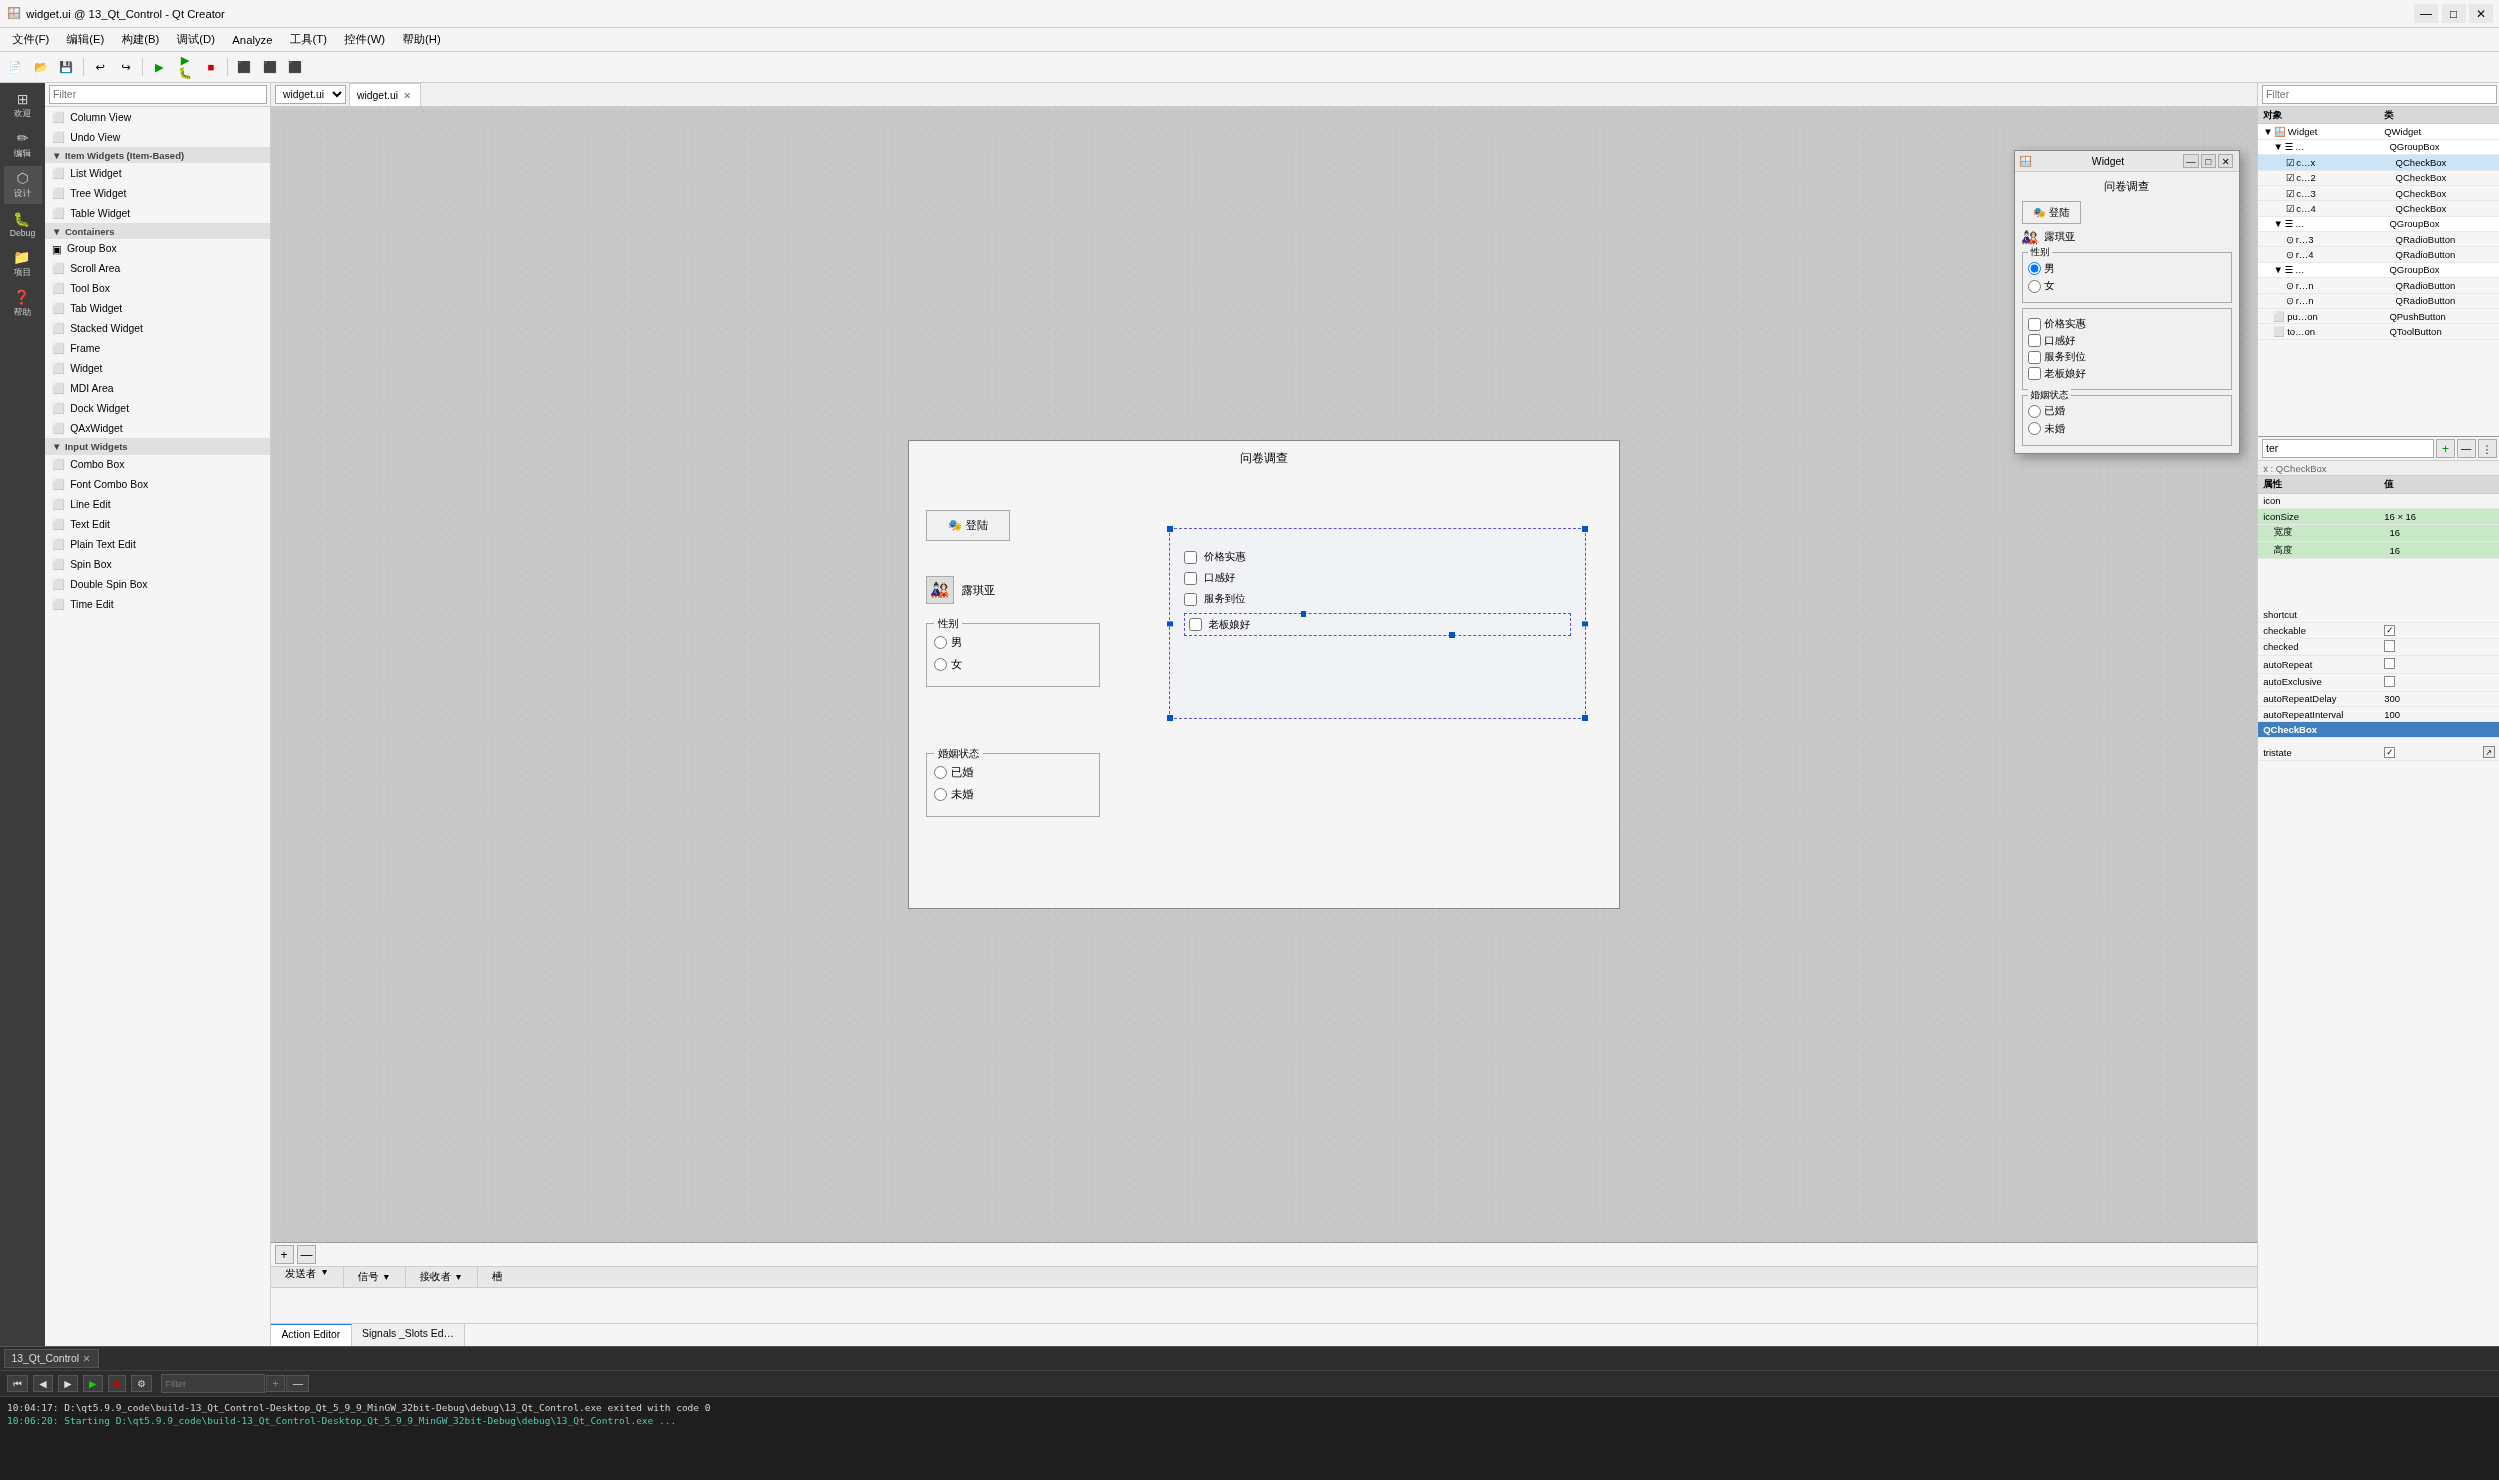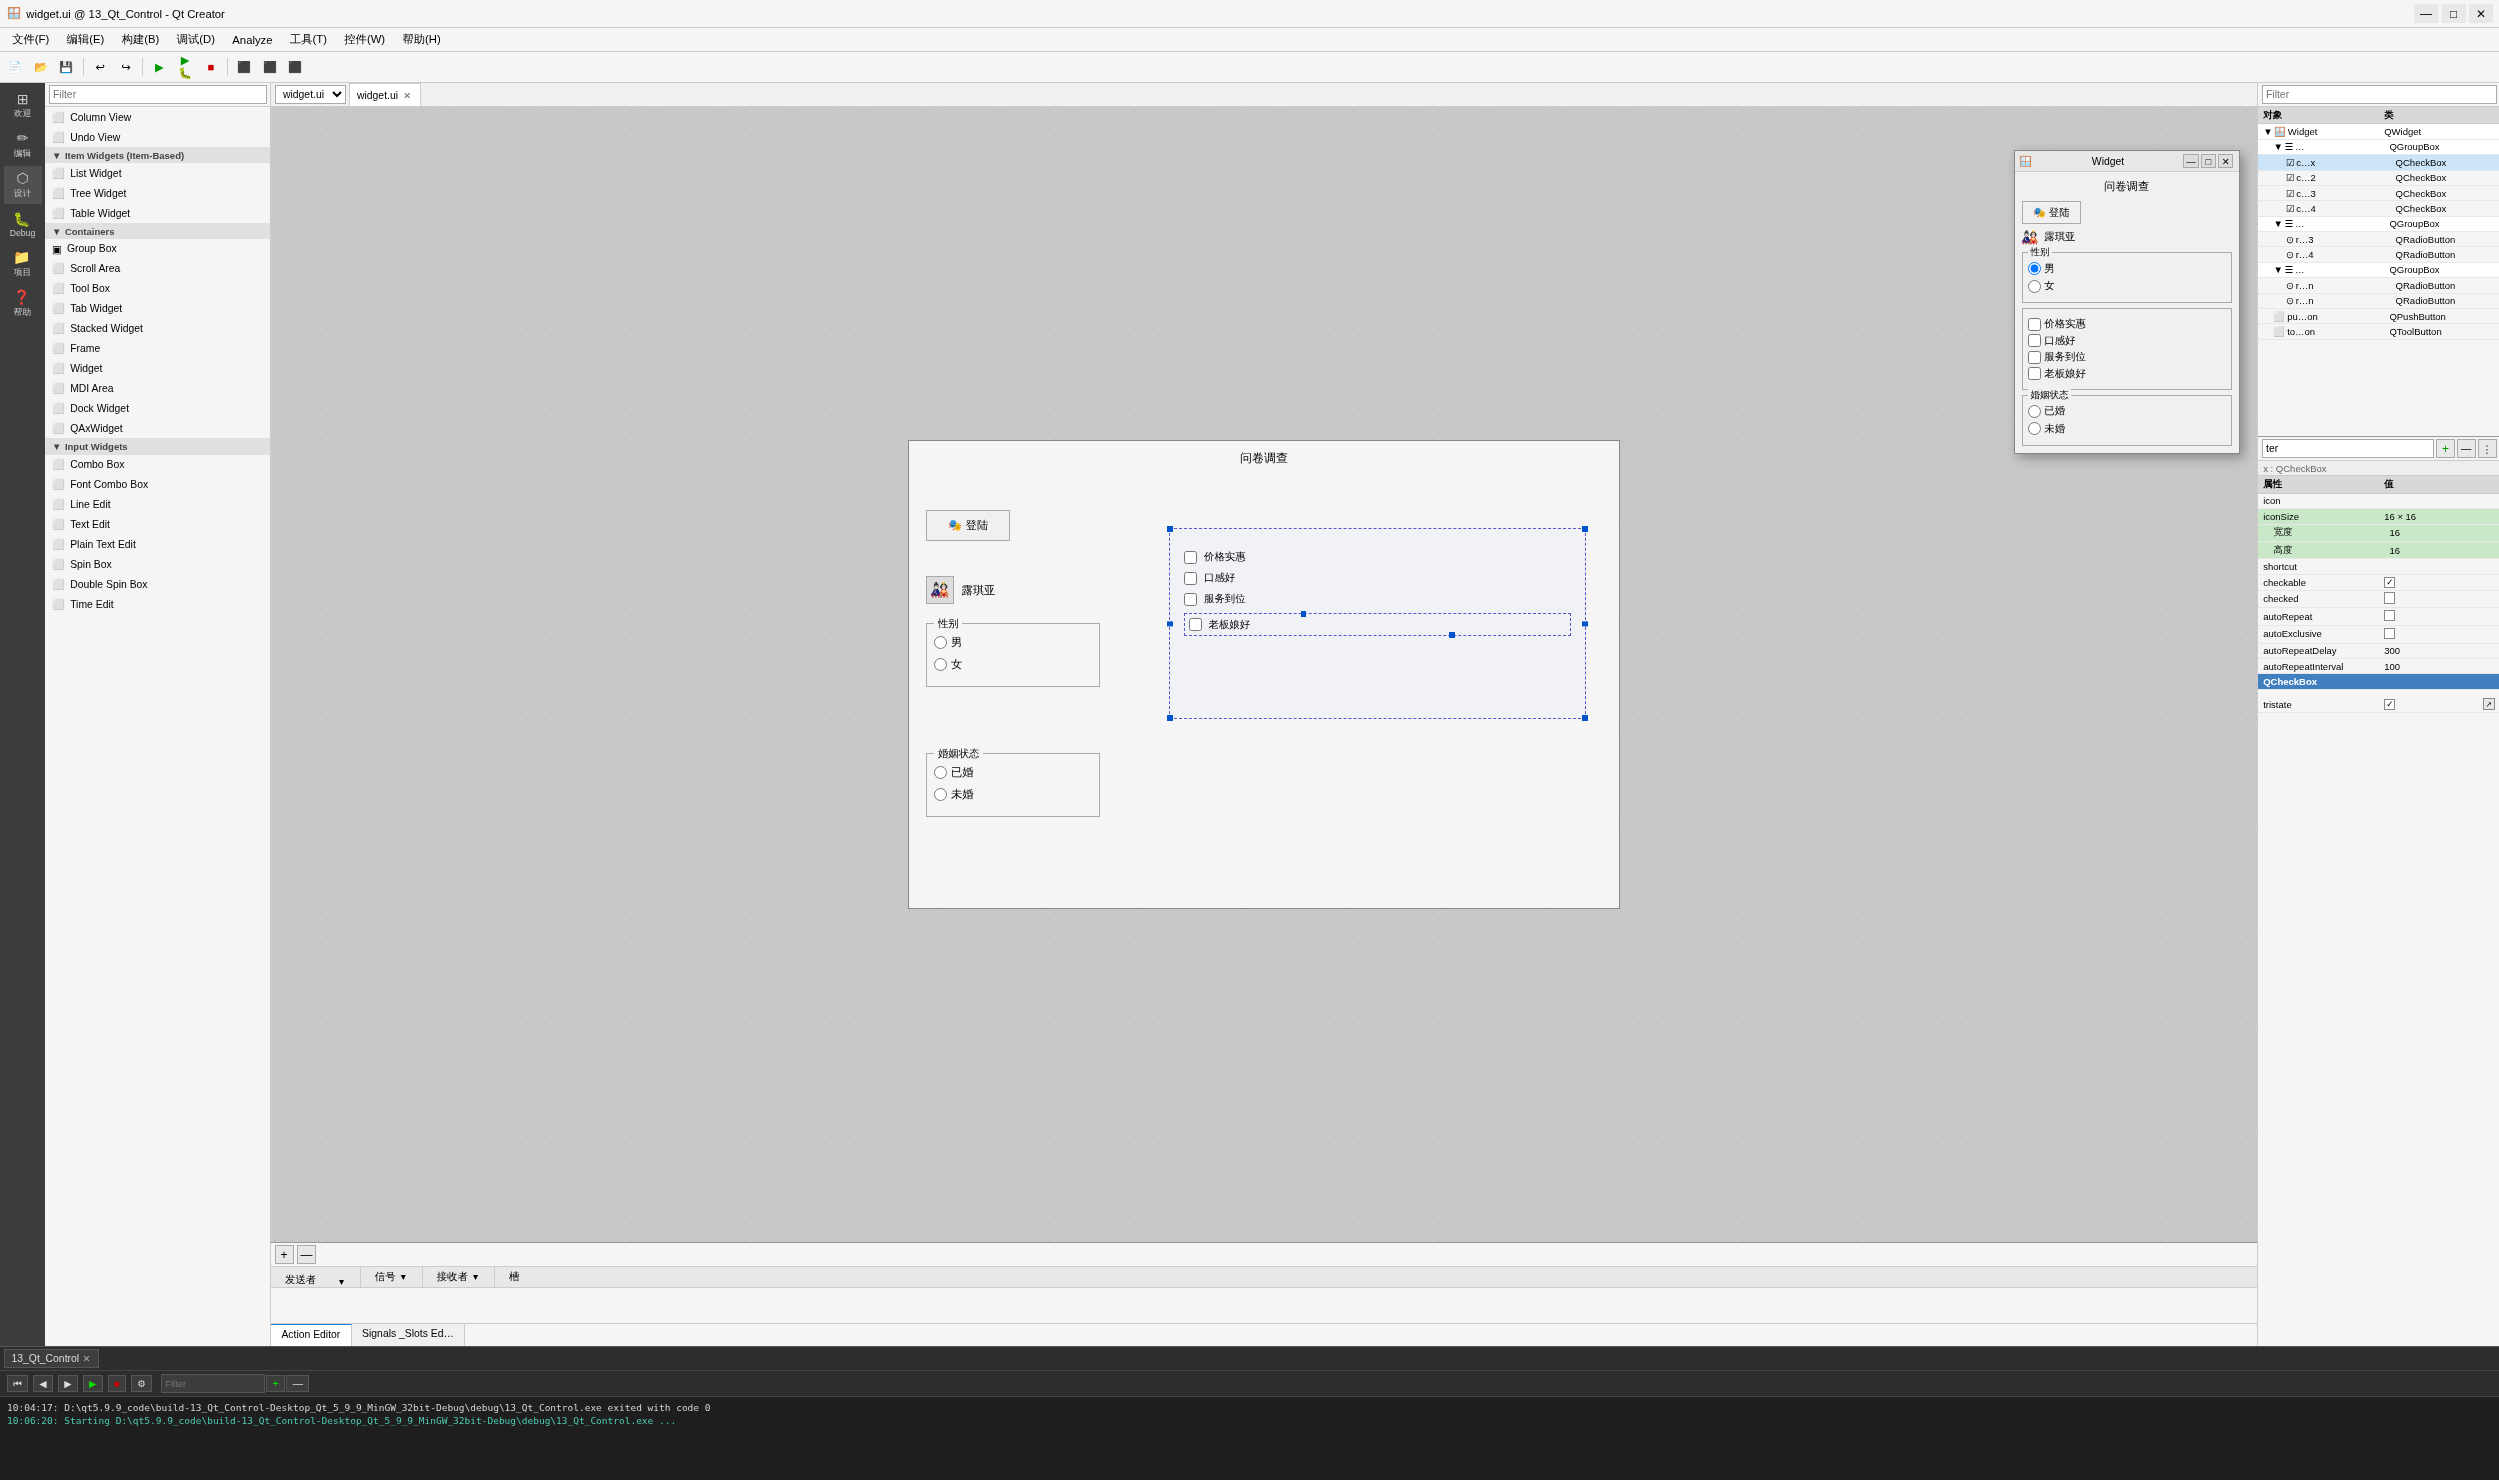--- a/index.html
+++ b/index.html
@@ -411,21 +411,21 @@
         </div>
       </div>
     </div>
 
     <div style="height:104px; background:#f5f5f5; border-top:1.7px solid #999; display:flex; flex-direction:column;">
       <div style="height:24px; display:flex; align-items:center; padding:0 3.5px; gap:3.5px; border-bottom:0.9px solid #ccc;">
         <button style="width:19px; height:19px; border:0.9px solid #aaa; background:#e8e8e8; cursor:pointer; font-size:12px;">+</button>
         <button style="width:19px; height:19px; border:0.9px solid #aaa; background:#e8e8e8; cursor:pointer; font-size:12px;">—</button>
       </div>
       <div style="display:flex; background:#e8e8e8; border-bottom:0.9px solid #ccc; height:21px; align-items:center;">
-        <div style="padding:0 14px; font-size:10.4px; border-right:0.9px solid #ccc; height:100%; display:flex; align-items:flex-end; gap:21px;">
+        <div style="padding:0 14px; font-size:10.4px; border-right:0.9px solid #ccc; height:100%; display:flex; align-items:flex-start; gap:4px;">
           <span>发送者</span>
           <span style="font-size:8.7px;">▼</span>
         </div>
         <div style="padding:0 14px; font-size:10.4px; border-right:0.9px solid #ccc; height:100%; display:flex; align-items:center; gap:3.5px;">
           <span>信号</span>
           <span style="font-size:8.7px;">▼</span>
         </div>
         <div style="padding:0 14px; font-size:10.4px; border-right:0.9px solid #ccc; height:100%; display:flex; align-items:center; gap:3.5px;">
           <span>接收者</span>
           <span style="font-size:8.7px;">▼</span>
@@ -593,21 +593,21 @@
       </div>
       <div style="display:flex; border-bottom:0.9px solid #e8e8e8; align-items:center; background:#c8e8c8;">
         <div style="flex:1; padding:1.7px 5.2px; padding-left:15.6px; font-size:9.5px;">宽度</div>
         <div style="flex:1; padding:1.7px 5.2px; font-size:9.5px;">16</div>
       </div>
       <div style="display:flex; border-bottom:0.9px solid #e8e8e8; align-items:center; background:#c8e8c8;">
         <div style="flex:1; padding:1.7px 5.2px; padding-left:15.6px; font-size:9.5px;">高度</div>
         <div style="flex:1; padding:1.7px 5.2px; font-size:9.5px;">16</div>
       </div>
       <div style="display:flex; border-bottom:0.9px solid #e8e8e8; align-items:center;">
-        <div style="flex:1; padding:1.7px 5.2px; font-size:9.5px;">shortcut</div>
+        <div style="flex:1; padding:1.7px 5.2px; font-size:9.5px;margin-top:48px;">shortcut</div>
         <div style="flex:1; padding:1.7px 5.2px; font-size:9.5px;"></div>
       </div>
       <div style="display:flex; border-bottom:0.9px solid #e8e8e8; align-items:flex-end;">
         <div style="flex:1; padding:1.7px 5.2px; font-size:9.5px;">checkable</div>
         <div style="flex:1; padding:1.7px 5.2px; font-size:9.5px;">
           <div style="width:11.3px; height:11.3px; border:0.9px solid #888; background:white; display:inline-flex; align-items:center; justify-content:center; font-size:8.7px;">✓</div>
         </div>
       </div>
       <div style="display:flex; border-bottom:0.9px solid #e8e8e8; align-items:center;">
         <div style="flex:1; padding:1.7px 5.2px; font-size:9.5px;">checked</div>

